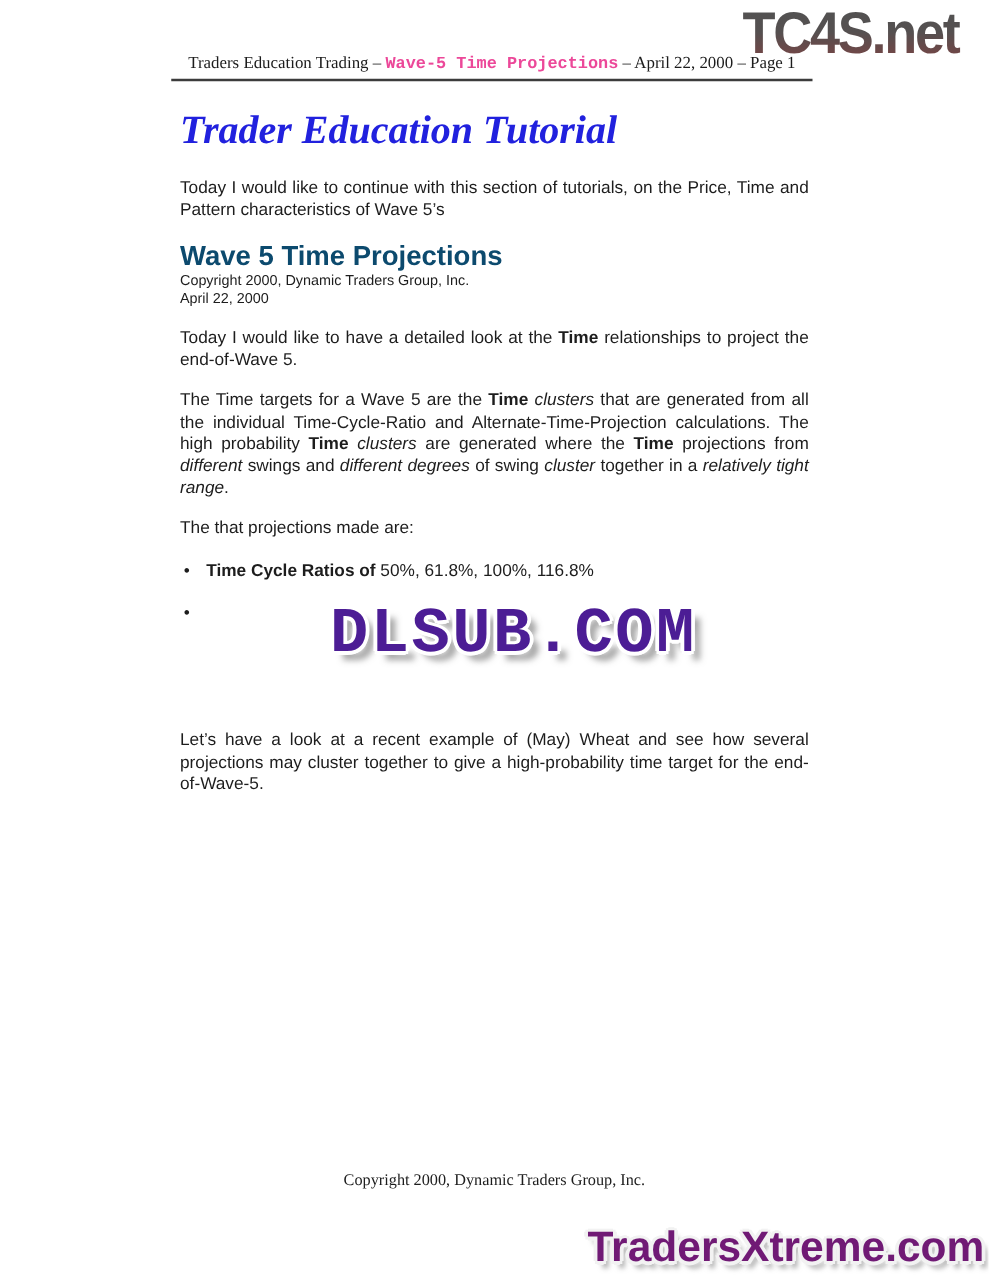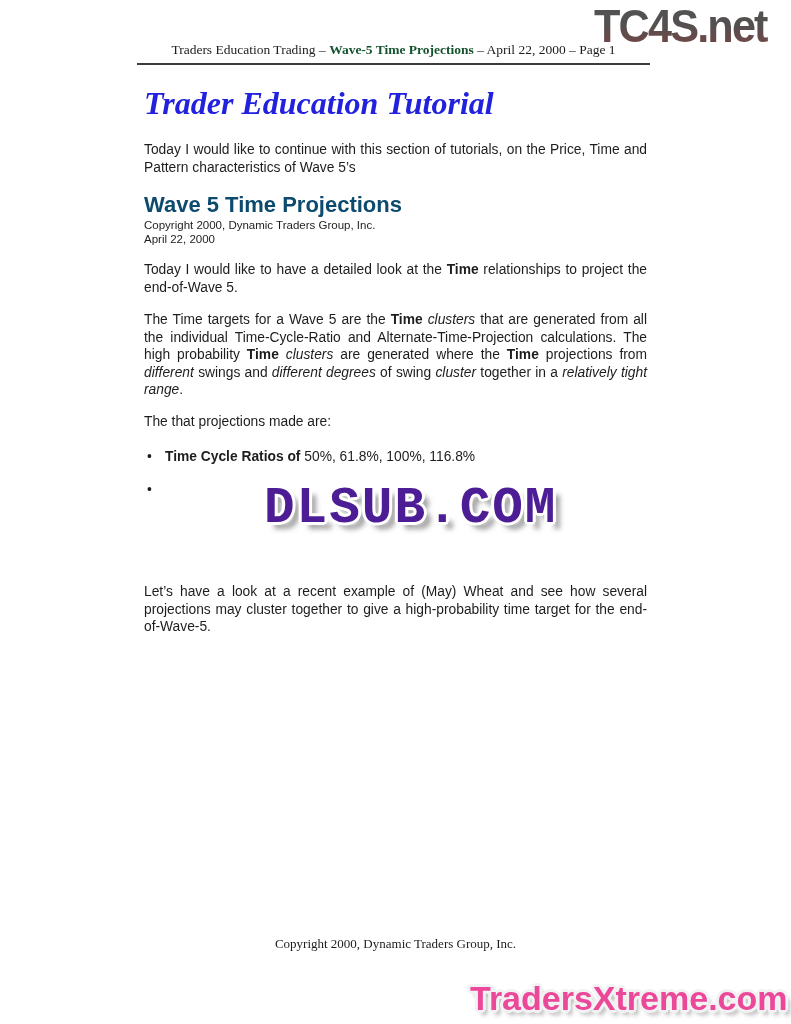--- a/index.html
+++ b/index.html
@@ -39,21 +39,21 @@
     position: absolute;
     top: 42px;
     left: 137px;
     width: 513px;
     text-align: center;
     font-family: "Liberation Serif", serif;
     font-size: 13.5px;
     color: #1c1c1c;
     white-space: nowrap;
   }
-  .hblue { color: #14532d; font-weight: bold; }
+  .hblue { color: #ec4899; font-weight: bold; font-family: Liberation Mono, monospace; }
   .rule {
     position: absolute;
     top: 63px;
     left: 137px;
     width: 513px;
     border-top: 2px solid #3c3c3c;
   }
 
   
   .content {
@@ -145,21 +145,21 @@
   
   .tx-logo {
     position: absolute;
     top: 981px;
     left: 470px;
     font-family: "Liberation Sans", sans-serif;
     font-weight: bold;
     font-size: 34px;
     line-height: 34px;
     letter-spacing: 0px;
-    color: #ec4899;
+    color: #701a75;
     white-space: nowrap;
     text-shadow:
       -2px -2px 0 #f2f2f2, 2px -2px 0 #f2f2f2,
       -2px  2px 0 #f2f2f2, 2px  2px 0 #f2f2f2,
       -3px  0   0 #f2f2f2, 3px  0   0 #f2f2f2,
        0   -3px 0 #f2f2f2, 0    3px 0 #f2f2f2,
        4px  5px 4px rgba(120,120,120,0.6);
   }
 </style>
 </head>

